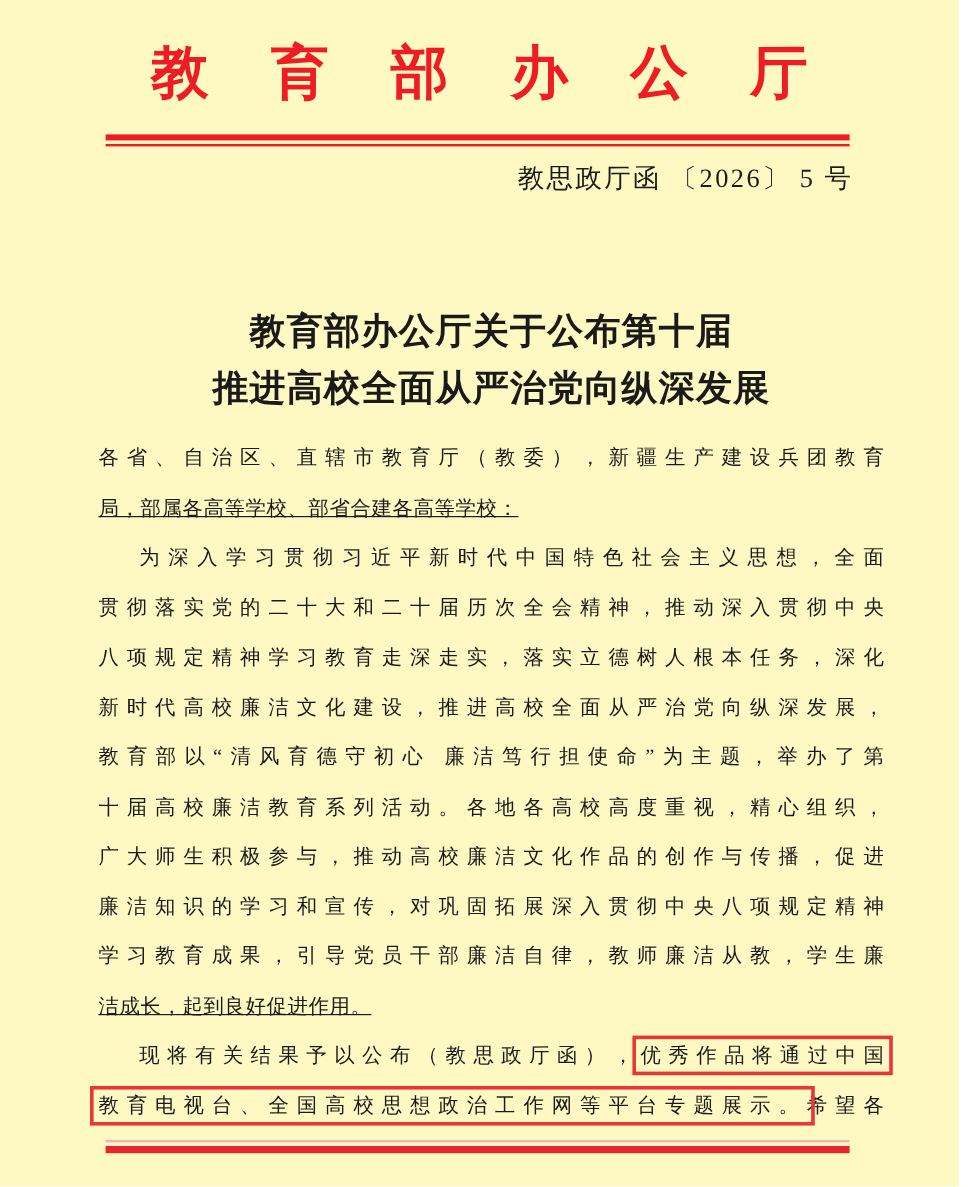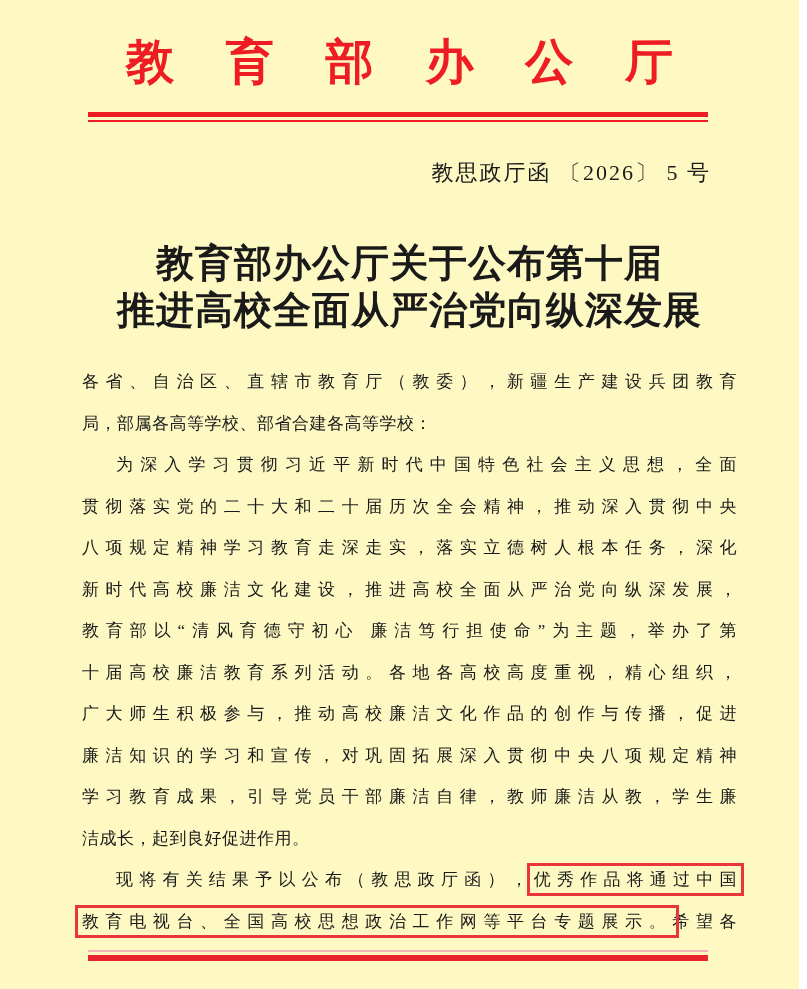--- a/index.html
+++ b/index.html
@@ -24,45 +24,45 @@
     font-weight:700;
     color:var(--accent);
     letter-spacing:1.08em;
     text-indent:1.08em;
     white-space:nowrap;
   }
   .rule{position:absolute;left:88px;width:620px;}
   .rule-thick-top{top:112px;height:5px;background:var(--accent);}
   .rule-thin-top{top:120px;height:2px;background:var(--accent);}
   .doc-number{
-    position:absolute;top:160px;right:88px;
+    position:absolute;top:136px;right:88px;
     font-size:22px;line-height:26px;
     letter-spacing:2px;
     color:var(--ink);
   }
   .notice-title{
-    position:absolute;top:240px;left:0;right:0;
+    position:absolute;top:253px;left:0;right:0;
     text-align:center;
-    font-size:38px;line-height:47px;
+    font-size:30px;line-height:47px;
     font-weight:700;
     letter-spacing:1px;
     padding-left:20px;
   }
   .doc-body{
     position:absolute;top:361px;left:82px;width:655px;
     font-size:17px;
   }
   .line{
     line-height:41.5px;
     white-space:nowrap;
     text-align:justify;
     text-align-last:justify;
     letter-spacing:0.5px;
   }
-  .line.no-fill{text-align-last:left;}
+  .line.no-fill{text-align-last:left;text-decoration:underline;}
   .line.indent{text-indent:2em;}
   .red-box{
     outline:3px solid var(--box-red);
     outline-offset:4px;
   }
   .rule-thin-bottom{top:950px;height:2px;background:var(--thin-pink);}
   .rule-thick-bottom{top:955px;height:6px;background:#e9242c;}
 </style>
 </head>
 <body>

